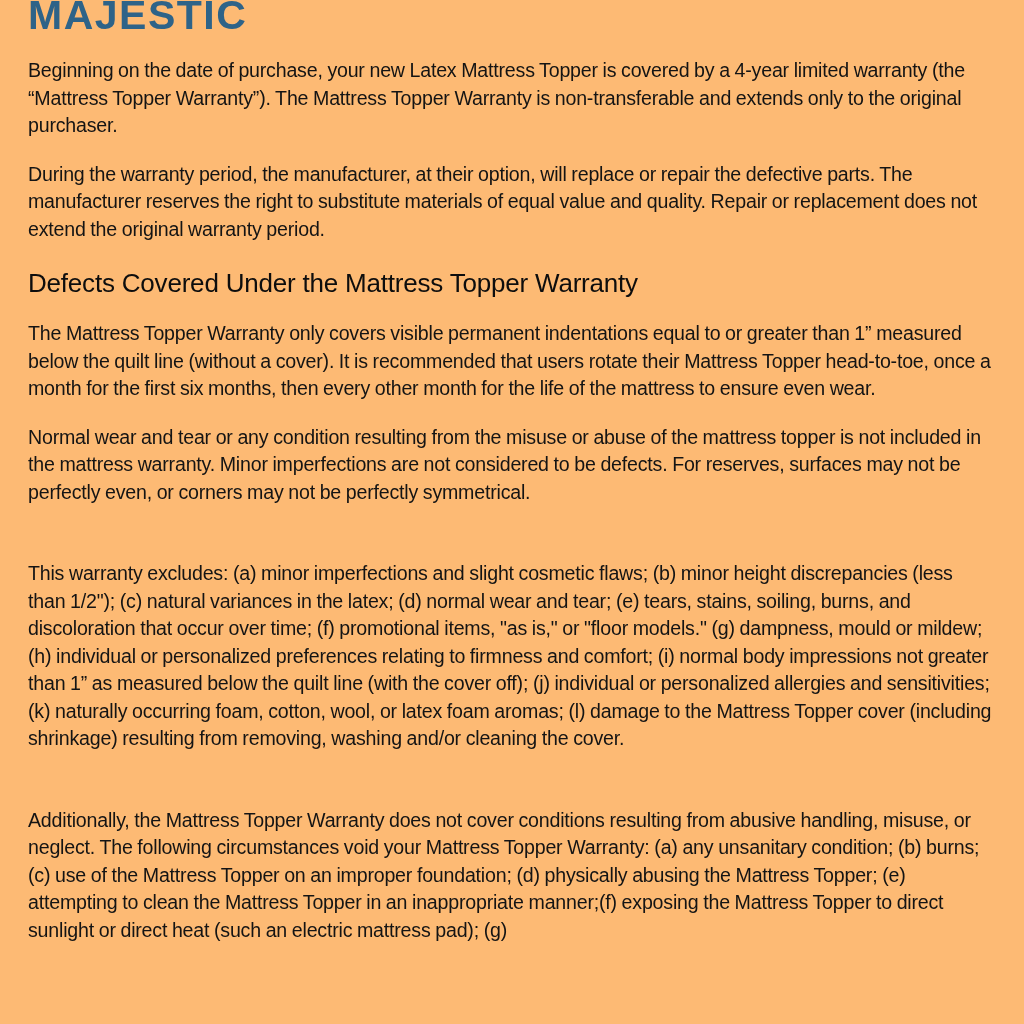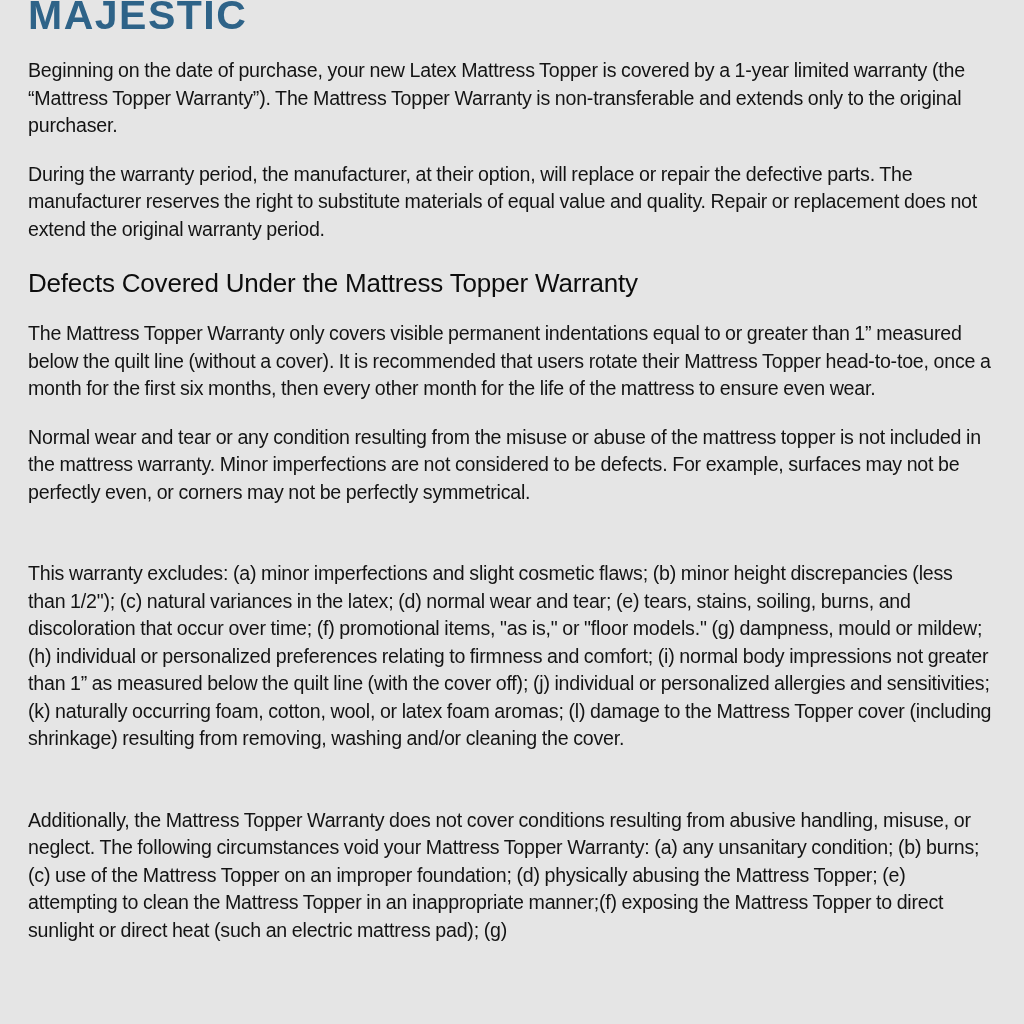--- a/index.html
+++ b/index.html
@@ -5,21 +5,21 @@
   html, body {
     margin: 0;
     padding: 0;
     background: #ffffff;
   }
   .page {
     position: relative;
     width: 1024px;
     height: 1024px;
     box-sizing: border-box;
-    background: #e5e5e5;
+    background: #fdba74;
     padding: 0 30px 0 28px;
     overflow: hidden;
     font-family: "Liberation Sans", "DejaVu Sans", sans-serif;
     color: #141414;
   }
   .logo {
     margin-top: -5px;
     font-size: 41px;
     font-weight: 700;
     letter-spacing: 1.5px;
@@ -53,28 +53,28 @@
   }
 </style>
 </head>
 <body>
 
 <div class="page">
 
   <div class="logo">MAJESTIC</div>
 
 
-  <p class="body-text">Beginning on the date of purchase, your new Latex Mattress Topper is covered by a 1-year limited warranty (the “Mattress Topper Warranty”). The Mattress Topper Warranty is non-transferable and extends only to the original purchaser.</p>
+  <p class="body-text">Beginning on the date of purchase, your new Latex Mattress Topper is covered by a 4-year limited warranty (the “Mattress Topper Warranty”). The Mattress Topper Warranty is non-transferable and extends only to the original purchaser.</p>
 
   <p class="body-text">During the warranty period, the manufacturer, at their option, will replace or repair the defective parts. The manufacturer reserves the right to substitute materials of equal value and quality. Repair or replacement does not extend the original warranty period.</p>
 
   <h2 class="section-heading">Defects Covered Under the Mattress Topper Warranty</h2>
 
   <p class="body-text">The Mattress Topper Warranty only covers visible permanent indentations equal to or greater than 1” measured below the quilt line (without a cover). It is recommended that users rotate their Mattress Topper head-to-toe, once a month for the first six months, then every other month for the life of the mattress to ensure even wear.</p>
 
 
-  <p class="body-text">Normal wear and tear or any condition resulting from the misuse or abuse of the mattress topper is not included in the mattress warranty. Minor imperfections are not considered to be defects. For example, surfaces may not be perfectly even, or corners may not be perfectly symmetrical.</p>
+  <p class="body-text">Normal wear and tear or any condition resulting from the misuse or abuse of the mattress topper is not included in the mattress warranty. Minor imperfections are not considered to be defects. For reserves, surfaces may not be perfectly even, or corners may not be perfectly symmetrical.</p>
 
   <p class="body-text gap">This warranty excludes: (a) minor imperfections and slight cosmetic flaws; (b) minor height discrepancies (less than 1/2"); (c) natural variances in the latex; (d) normal wear and tear; (e) tears, stains, soiling, burns, and discoloration that occur over time; (f) promotional items, "as is," or "floor models." (g) dampness, mould or mildew; (h) individual or personalized preferences relating to firmness and comfort; (i) normal body impressions not greater than 1” as measured below the quilt line (with the cover off); (j) individual or personalized allergies and sensitivities; (k) naturally occurring foam, cotton, wool, or latex foam aromas; (l) damage to the Mattress Topper cover (including shrinkage) resulting from removing, washing and/or cleaning the cover.</p>
 
   <p class="body-text gap">Additionally, the Mattress Topper Warranty does not cover conditions resulting from abusive handling, misuse, or neglect. The following circumstances void your Mattress Topper Warranty: (a) any unsanitary condition; (b) burns; (c) use of the Mattress Topper on an improper foundation; (d) physically abusing the Mattress Topper; (e) attempting to clean the Mattress Topper in an inappropriate manner;(f) exposing the Mattress Topper to direct sunlight or direct heat (such an electric mattress pad); (g)</p>
 
 </div>
 
 </body></html>

